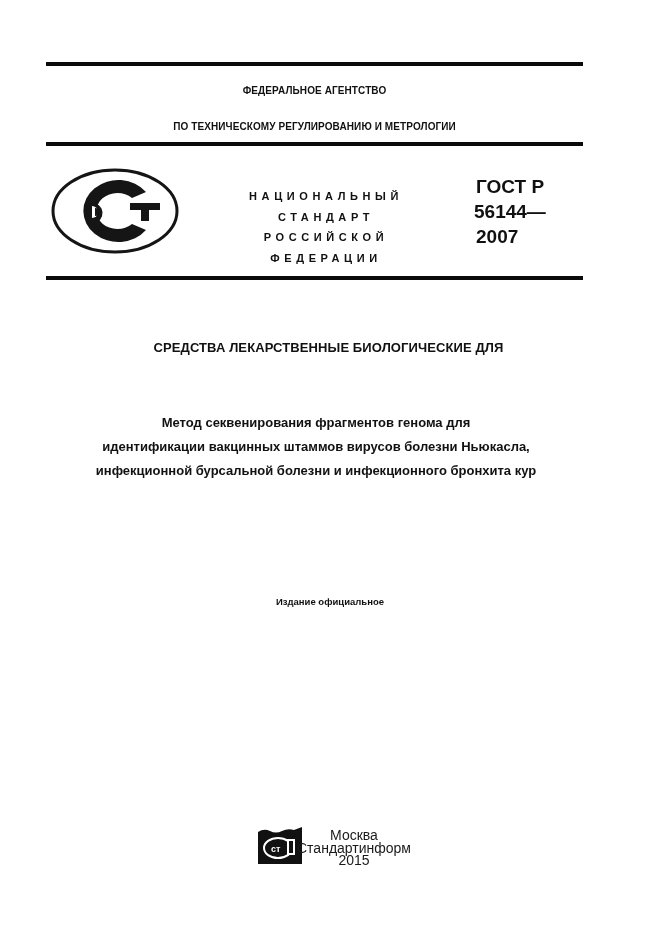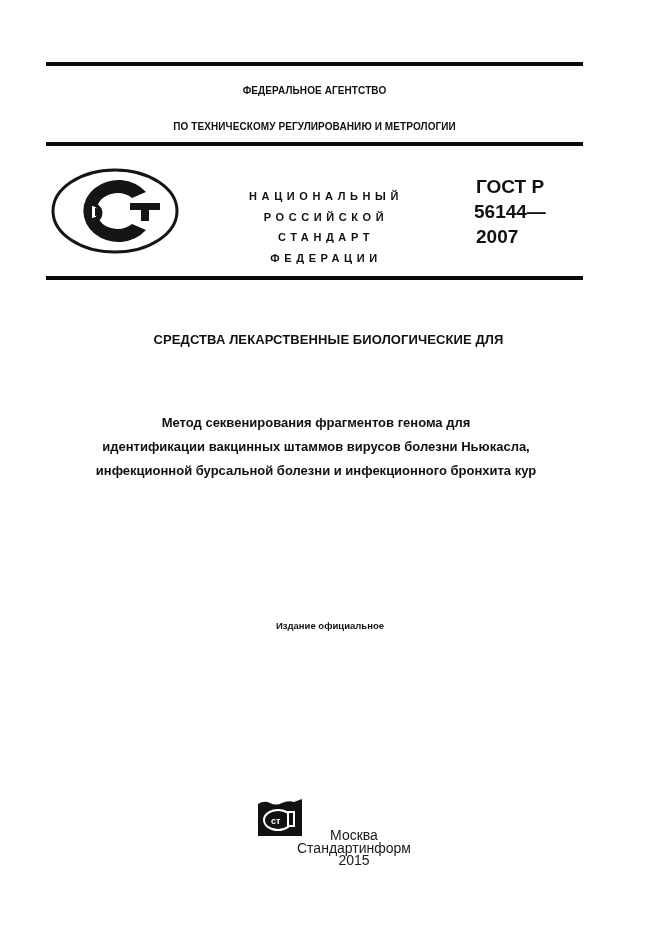--- a/index.html
+++ b/index.html
@@ -70,21 +70,21 @@
       line-height: 25px;
       white-space: nowrap;
     }
     .gost .g2 { margin-left: -2px; }
     .gost .g3 { margin-left: 0px; }
 
     .title {
       position: absolute;
       left: 46px;
       width: 565px;
-      top: 329px;
+      top: 337px;
       text-align: center;
       font-weight: bold;
       font-size: 13px;
       line-height: 22px;
       letter-spacing: 0.1px;
     }
 
     .subtitle {
       position: absolute;
       left: 16px;
@@ -93,31 +93,31 @@
       text-align: center;
       font-weight: bold;
       font-size: 13px;
       line-height: 24px;
     }
 
     .edition {
       position: absolute;
       left: 200px;
       width: 260px;
-      top: 620px;
+      top: 596px;
       text-align: center;
       font-weight: bold;
       font-size: 9.5px;
       line-height: 12px;
     }
 
     .publisher-logo {
       position: absolute;
       left: 249px;
-      top: 799px;
+      top: 827px;
       width: 45px;
       height: 37px;
       padding-left: 9px;
     }
 
     .publisher {
       position: absolute;
       left: 294px;
       width: 120px;
       top: 829px;
@@ -147,22 +147,22 @@
     <path d="M42 40 A 6 6 0 1 1 42 52 Z" fill="#ffffff"></path>
     <path d="M45 42 A 4 4 0 1 1 45 50 Z" fill="#151515"></path>
 
     <rect x="80" y="37" width="30" height="7" fill="#151515"></rect>
     <rect x="91" y="37" width="8" height="18" fill="#151515"></rect>
   </svg>
 </div>
 
 <div class="natstd">
   <div>НАЦИОНАЛЬНЫЙ</div>
+  <div>СТАНДАРТ</div>
   <div>РОССИЙСКОЙ</div>
-  <div>СТАНДАРТ</div>
   <div>ФЕДЕРАЦИИ</div>
 </div>
 
 <div class="gost">
   <div class="g1">ГОСТ Р</div>
   <div class="g2">56144—</div>
   <div class="g3">2007</div>
 </div>
 
 <div class="rule r3"></div>

